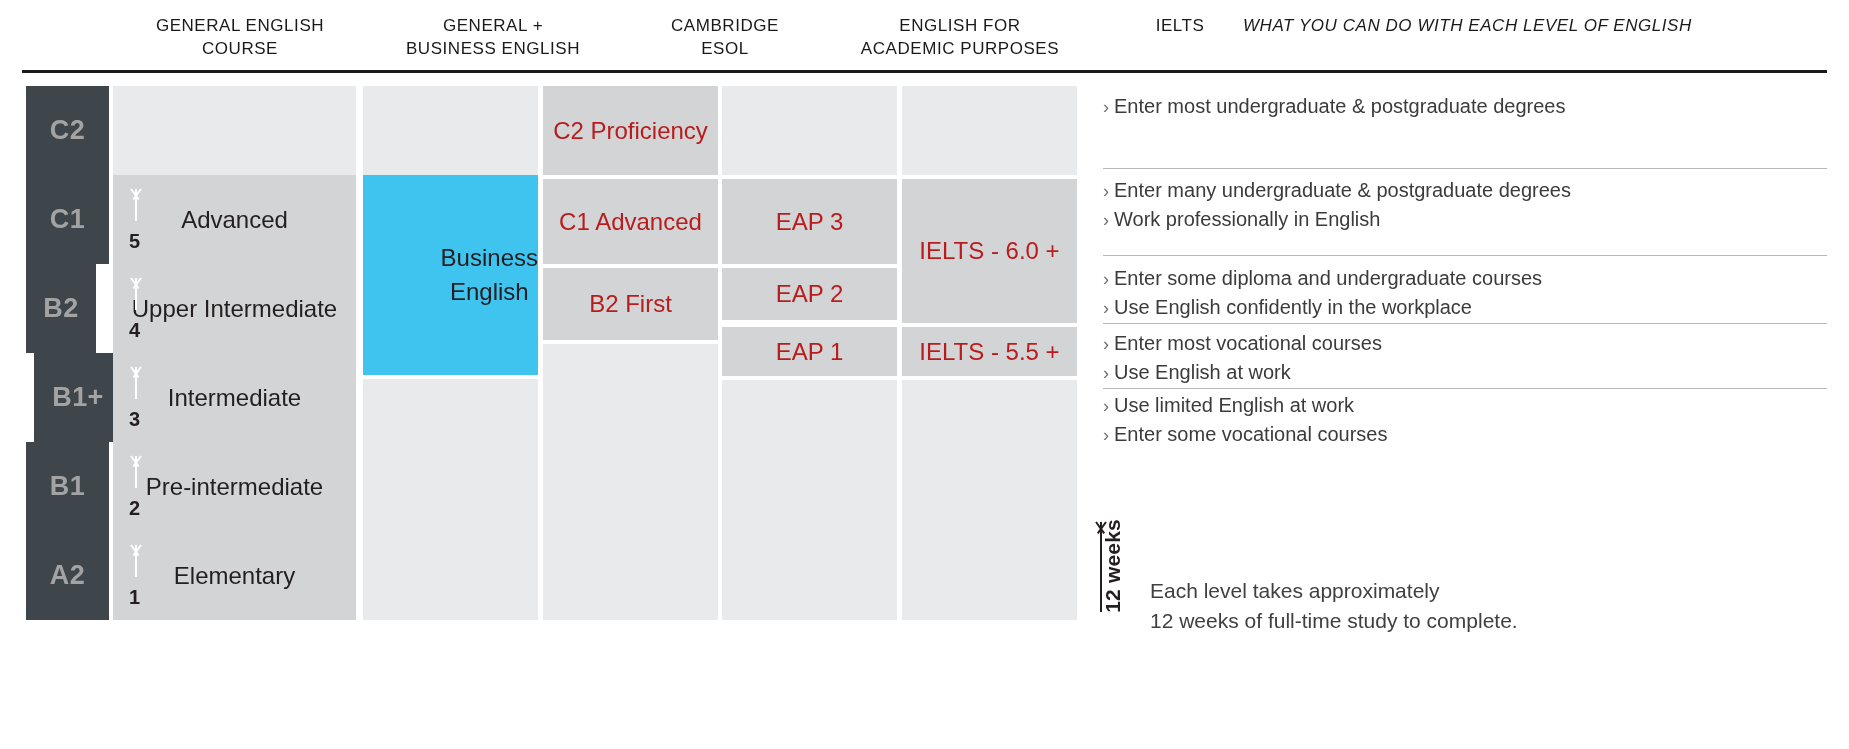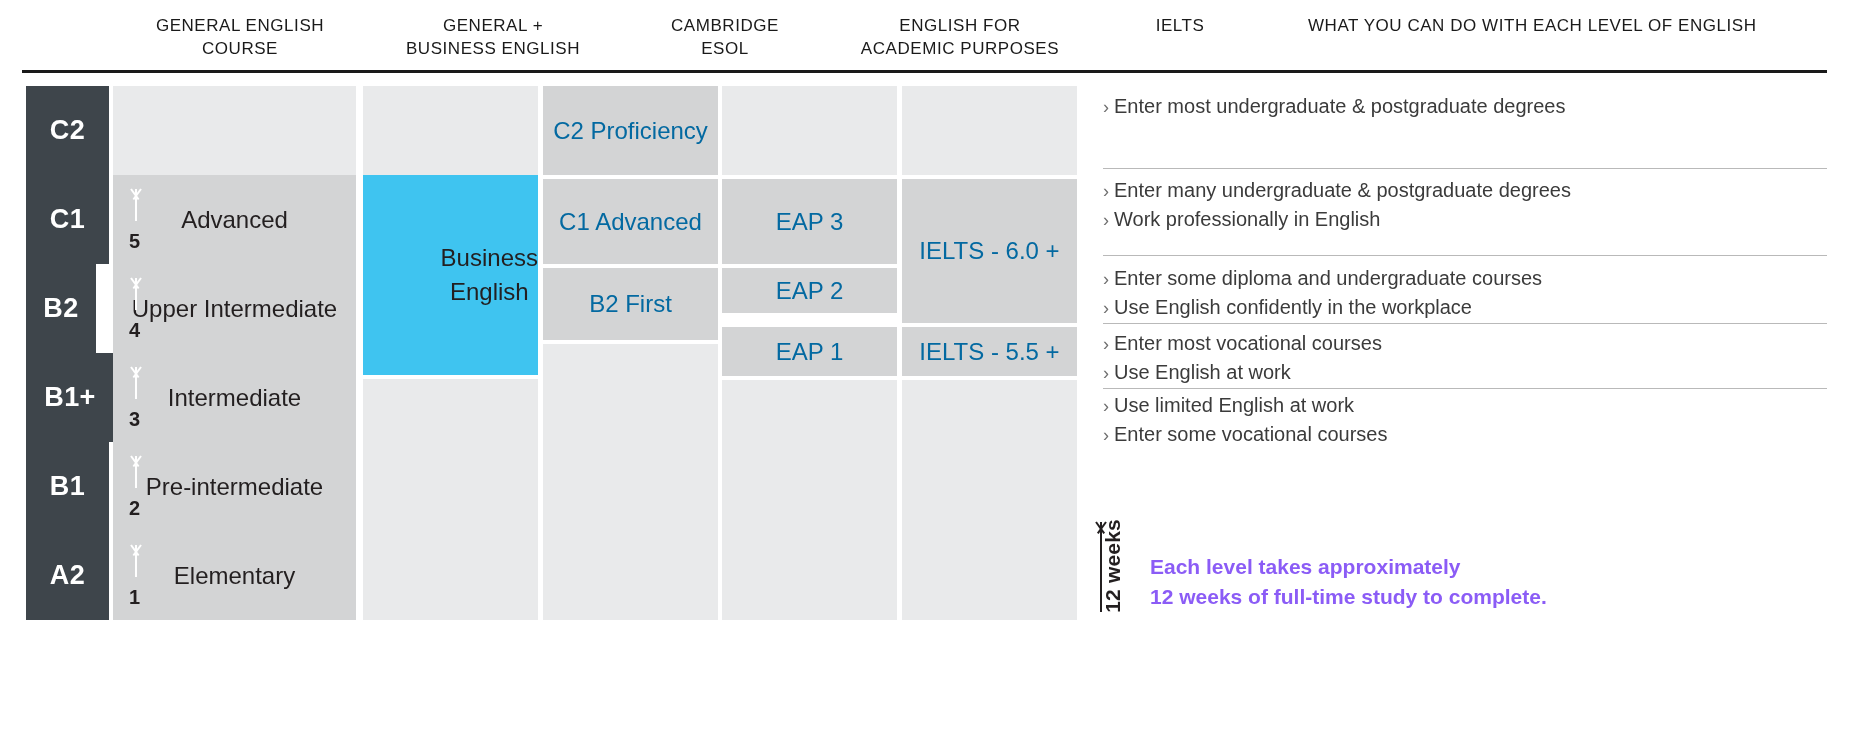--- a/index.html
+++ b/index.html
@@ -26,35 +26,35 @@
   .rule{
     position:absolute;left:22px;top:70px;width:1805px;height:3px;
     background:#1a1a1a;
   }
 
   
   .cell{position:absolute;box-sizing:border-box;}
   .cell-empty{background:#e9eaeb;}
   .cell-cefr{
     background:#3e454b;
-    color:#ffffff;
+    color:#a3a3a3;
     font-weight:bold;
     font-size:27px;
     display:flex;align-items:center;justify-content:center;
     letter-spacing:.4px;
   }
   .cell-course{
     background:#d3d4d5;
     display:flex;align-items:center;justify-content:center;
     font-size:24px;color:#231f20;
   }
   .cell-exam{
     background:#d3d4d5;
     display:flex;align-items:center;justify-content:center;
-    font-size:24px;color:#0369a1;
+    font-size:24px;color:#b91c1c;
   }
   .cell-biz{
     background:#3fc4f0;
     display:flex;align-items:center;justify-content:flex-end;
     text-align:center;
     font-size:24px;color:#231f20;
     line-height:34px;
   }
 
   
@@ -96,22 +96,22 @@
   .note-arrow:after{left:5px;transform:rotate(36deg);transform-origin:top center;}
   .note-vert{
     position:absolute;left:1100px;top:518px;height:96px;width:26px;
     display:flex;align-items:center;justify-content:center;
   }
   .note-vert span{
     writing-mode:vertical-rl;transform:rotate(180deg);
     font-size:21px;font-weight:bold;color:#231f20;letter-spacing:.2px;
   }
   .note-text{
-    position:absolute;left:1150px;top:552px;
-    font-size:21px;line-height:30px;color:#8b5cf6;white-space:nowrap;font-weight:bold;
+    position:absolute;left:1150px;top:576px;
+    font-size:21px;line-height:30px;color:#404040;white-space:nowrap;
   }
 </style>
 </head>
 <body>
 
 <div class="chart">
 
   <div class="hdr">
     <div class="hdr-cell" style="left:22px;width:95px;">
       <div></div>
@@ -128,30 +128,30 @@
       <div>CAMBRIDGE</div>
       <div>ESOL</div>
     </div>
     <div class="hdr-cell" style="left:830px;width:260px;">
       <div>ENGLISH FOR</div>
       <div>ACADEMIC PURPOSES</div>
     </div>
     <div class="hdr-cell" style="left:1090px;width:180px;">
       <div>IELTS</div>
     </div>
-    <div class="hdr-cell left" style="left:1308px;width:540px;">
+    <div class="hdr-cell left" style="left:1243px;width:540px;font-style:italic;">
       <div>WHAT YOU CAN DO WITH EACH LEVEL OF ENGLISH</div>
     </div>
   </div>
   <div class="rule"></div>
 
   <div class="cell cell-cefr" style="left:26px;top:86px;width:83px;height:89px;">C2</div>
   <div class="cell cell-cefr" style="left:26px;top:175px;width:83px;height:89px;">C1</div>
   <div class="cell cell-cefr" style="left:26px;top:264px;width:70px;height:89px;">B2</div>
-  <div class="cell cell-cefr" style="left:26px;top:353px;width:88px;height:89px;">B1+</div>
+  <div class="cell cell-cefr" style="left:34px;top:353px;width:88px;height:89px;">B1+</div>
   <div class="cell cell-cefr" style="left:26px;top:442px;width:83px;height:89px;">B1</div>
   <div class="cell cell-cefr" style="left:26px;top:531px;width:83px;height:89px;">A2</div>
 
   <div class="cell cell-empty" style="left:113px;top:86px;width:243px;height:89px;"></div>
 
   <div class="cell cell-course" style="left:113px;top:175px;width:243px;height:89px;">
     <div class="step">
       <div class="arrow-up"></div>
       <div class="step-num">5</div>
     </div>
@@ -199,21 +199,21 @@
   </div>
   <div class="cell cell-empty" style="left:363px;top:379px;width:175px;height:241px;"></div>
 
   <div class="cell cell-exam" style="left:543px;top:86px;width:175px;height:89px;">C2 Proficiency</div>
   <div class="cell cell-exam" style="left:543px;top:179px;width:175px;height:85px;">C1 Advanced</div>
   <div class="cell cell-exam" style="left:543px;top:268px;width:175px;height:72px;">B2 First</div>
   <div class="cell cell-empty" style="left:543px;top:344px;width:175px;height:276px;"></div>
 
   <div class="cell cell-empty" style="left:722px;top:86px;width:175px;height:89px;"></div>
   <div class="cell cell-exam" style="left:722px;top:179px;width:175px;height:85px;">EAP 3</div>
-  <div class="cell cell-exam" style="left:722px;top:268px;width:175px;height:45px;">EAP 2</div>
+  <div class="cell cell-exam" style="left:722px;top:268px;width:175px;height:52px;">EAP 2</div>
   <div class="cell cell-exam" style="left:722px;top:327px;width:175px;height:49px;">EAP 1</div>
   <div class="cell cell-empty" style="left:722px;top:380px;width:175px;height:240px;"></div>
 
   <div class="cell cell-empty" style="left:902px;top:86px;width:175px;height:89px;"></div>
   <div class="cell cell-exam" style="left:902px;top:179px;width:175px;height:144px;">IELTS - 6.0 +</div>
   <div class="cell cell-exam" style="left:902px;top:327px;width:175px;height:49px;">IELTS - 5.5 +</div>
   <div class="cell cell-empty" style="left:902px;top:380px;width:175px;height:240px;"></div>
 
   <div class="desc-block" style="top:92px;">
     <div class="desc-line">

